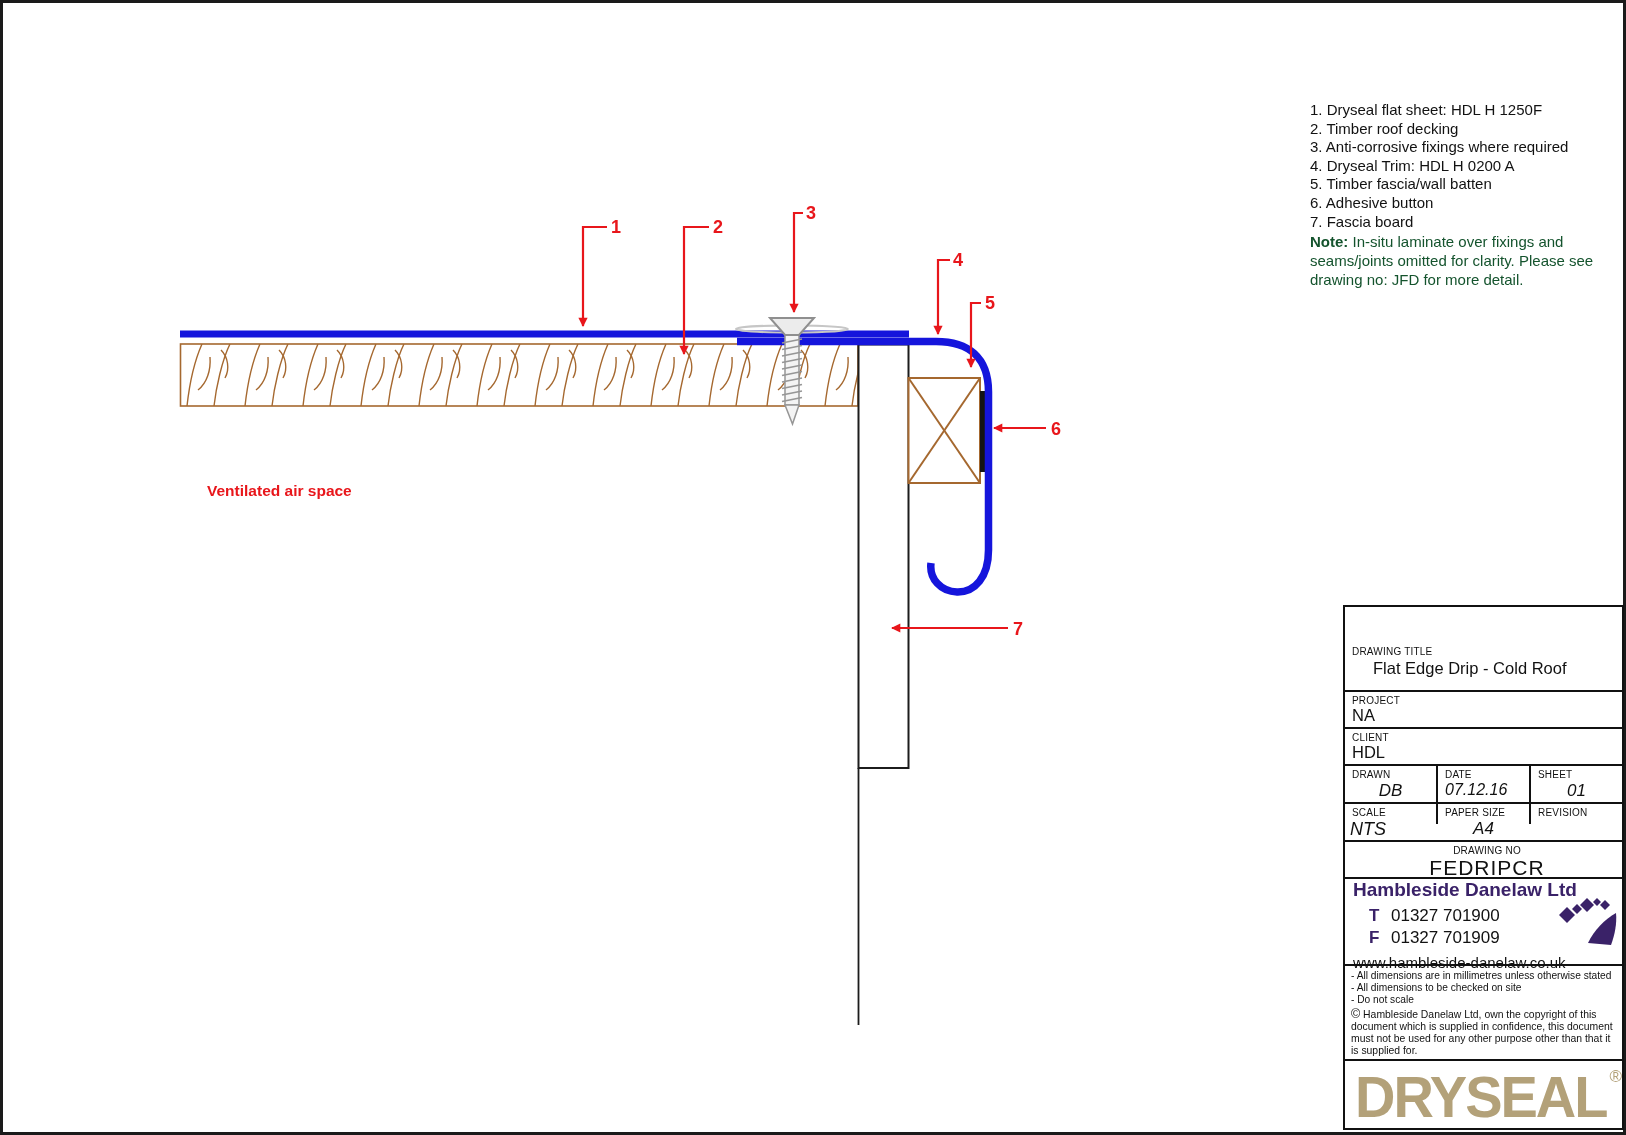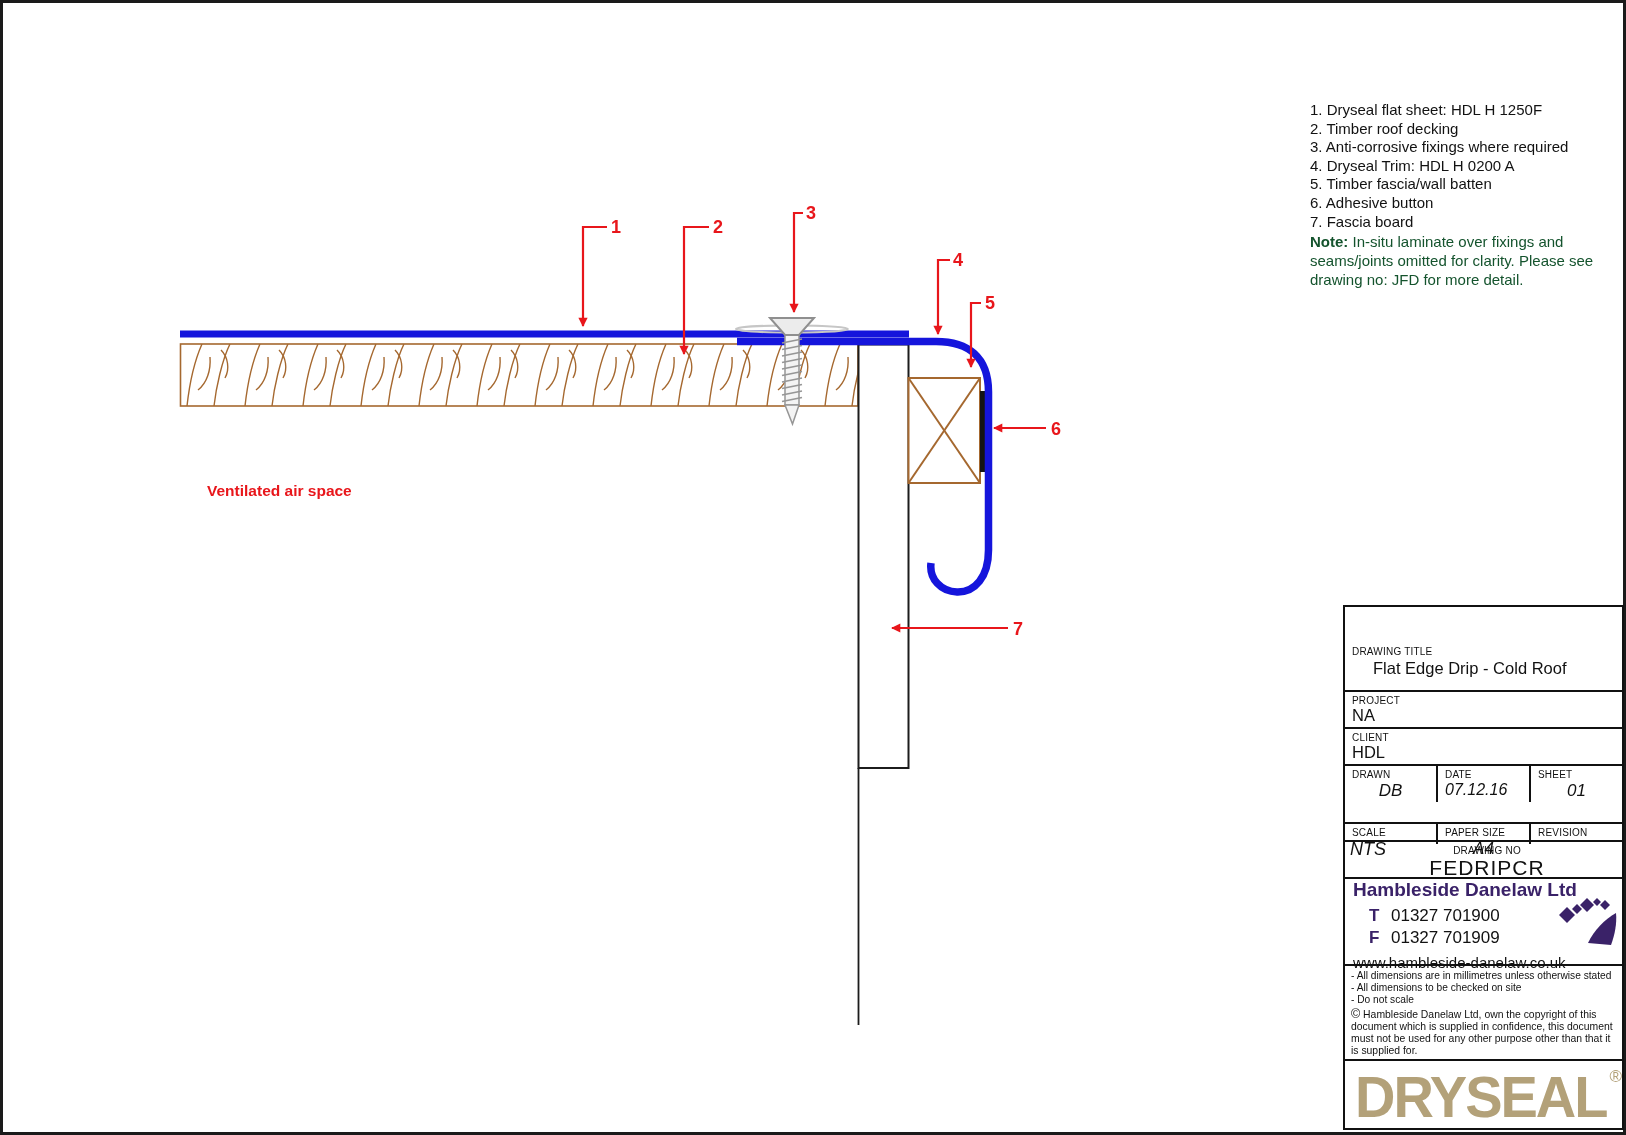--- a/index.html
+++ b/index.html
@@ -167,21 +167,21 @@
           <div class="lab">DATE</div>
           <div class="cell-val val" style="font-size:16px;">07.12.16</div>
         </div>
         <div class="col">
           <div class="lab">SHEET</div>
           <div class="cell-val center">01</div>
         </div>
       </div>
     </div>
 
-    <div class="row" style="top:195px;height:22px;margin-top:20px;">
+    <div class="row" style="top:195px;height:22px;">
       <div class="cols">
         <div class="col">
           <div class="lab">SCALE</div>
           <div class="cell-val val" style="font-size:18px;padding-left:5px;">NTS</div>
         </div>
         <div class="col">
           <div class="lab">PAPER SIZE</div>
           <div class="cell-val center">A4</div>
         </div>
         <div class="col">

